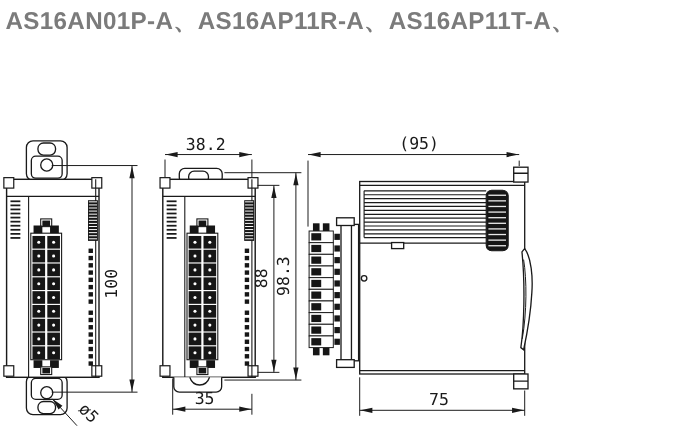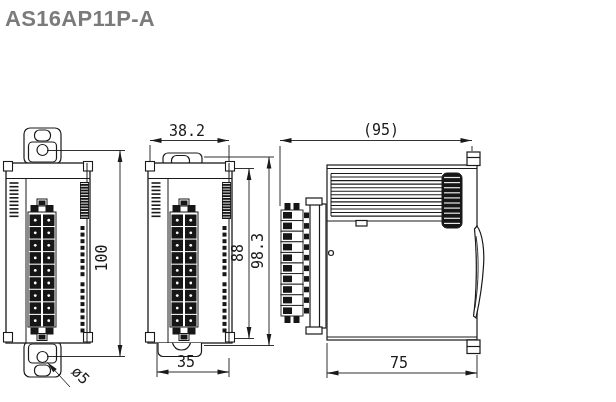--- a/index.html
+++ b/index.html
@@ -15,21 +15,21 @@
   .d  {fill:none;stroke:#1a1a1a;stroke-width:0.9;}
   .dim{font-family:"DejaVu Sans Mono",monospace;font-size:15px;fill:#1a1a1a;
        text-anchor:middle;}
 </style>
 </head>
 <body>
 
 <div id="page">
 
   <div id="title">
-    <div>AS16AP11P-A</div>
+    <div>AS16AN01P-A、AS16AP11R-A、AS16AP11T-A、</div>
   </div>
 
   <svg width="616" height="402" viewBox="0 0 616 402">
 
     <g>
 
       <g>
         <rect class="sf" x="24" y="128" width="37" height="36" rx="6"></rect>
         <rect class="s" x="34.5" y="130" width="16" height="11" rx="5"></rect>
         <rect class="sf" x="28.5" y="142" width="28" height="20" rx="4"></rect>

